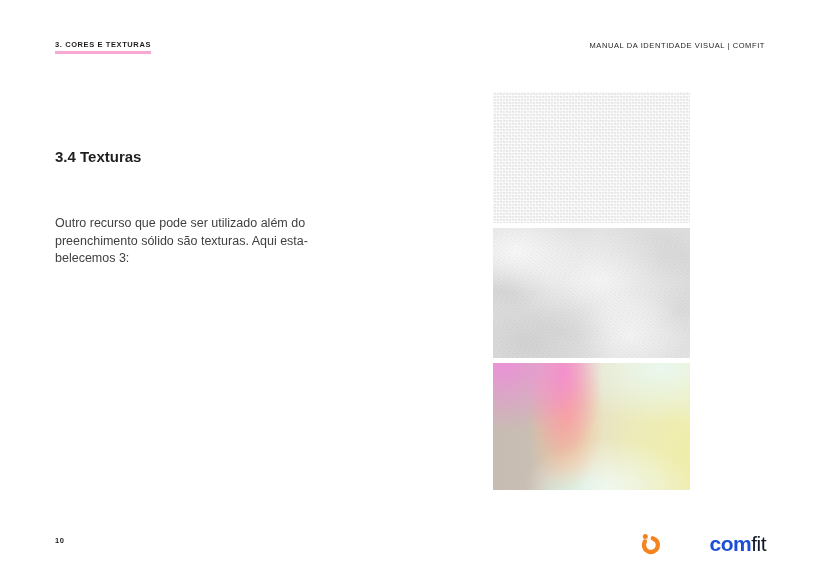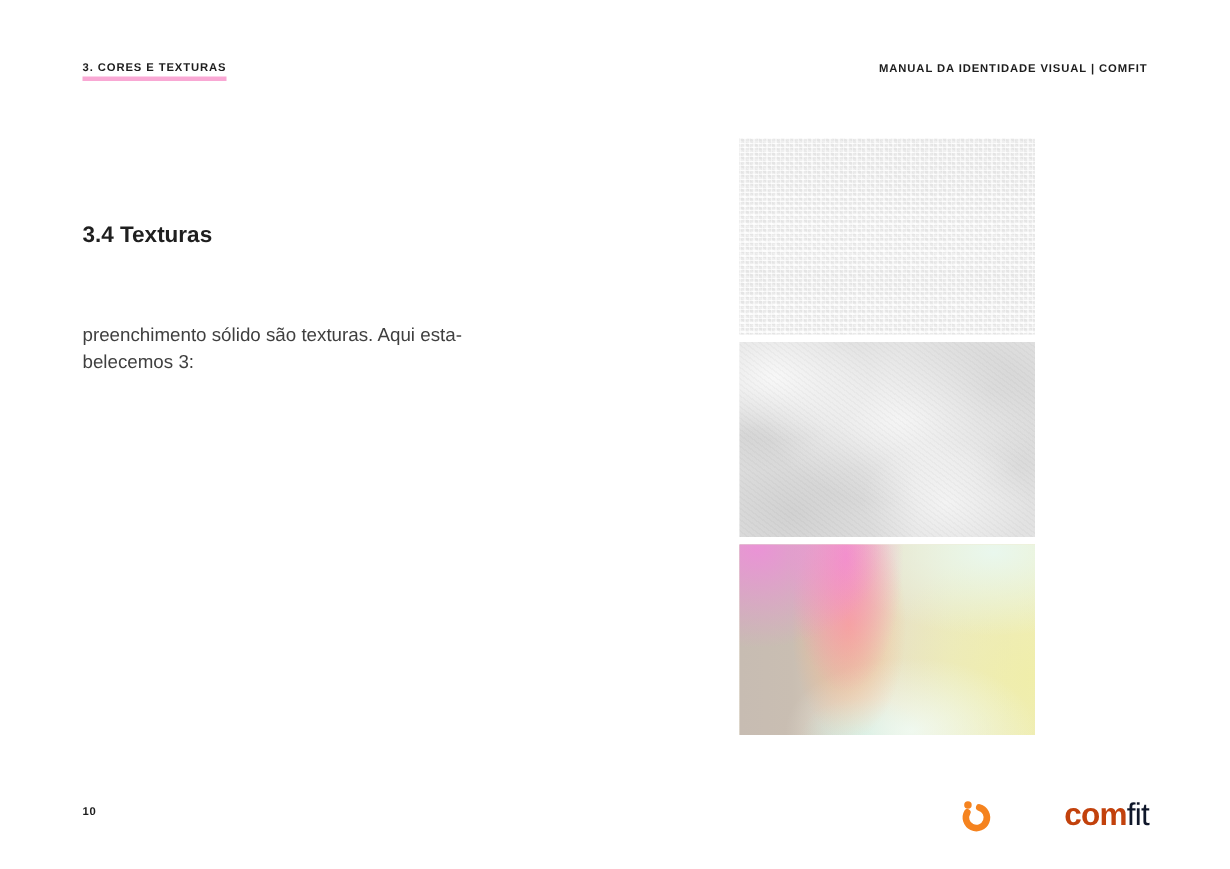--- a/index.html
+++ b/index.html
@@ -13,21 +13,21 @@
 
   
   .hdr-left{
     position:absolute;left:55px;top:40px;
     font-size:7.5px;font-weight:700;letter-spacing:.6px;
     color:#1d1d1d;border-bottom:3px solid #f9a8d4;padding-bottom:2px;
     text-transform:uppercase;
   }
   .hdr-right{
     position:absolute;right:55px;top:41px;
-    font-size:7.5px;font-weight:700;letter-spacing:.6px;
+    font-size:7.5px;font-weight:400;letter-spacing:.6px;
     color:#1d1d1d;text-transform:uppercase;margin-left:20px;
   }
 
   
   .section-title{
     position:absolute;left:55px;top:148px;
     font-size:15px;font-weight:700;color:#1f1f1f;
   }
   .paragraph{
     position:absolute;left:55px;top:215px;width:300px;
@@ -77,34 +77,35 @@
   .page-number{
     position:absolute;left:55px;top:536px;
     font-size:7.5px;font-weight:700;letter-spacing:.5px;color:#1d1d1d;
   }
   .logo{
     position:absolute;right:54px;top:531px;
     display:flex;align-items:center;gap:4px;height:26px;
   }
   .logo-mark{width:24px;height:24px;display:block;}
   .logo-word{font-size:21px;letter-spacing:-0.5px;line-height:24px;}
-  .logo-word .b{font-weight:700;color:#c2410c;margin-left:42px;}
+  .logo-word .b{font-weight:700;color:#1d4ed8;margin-left:42px;}
   .logo-word .l{font-weight:400;color:#0f172a;}
 </style>
 </head>
 <body>
 
 <div class="page">
 
   <div class="hdr-left">3. CORES E TEXTURAS</div>
   <div class="hdr-right">MANUAL DA IDENTIDADE VISUAL | COMFIT</div>
 
   <div class="section-title">3.4 Texturas</div>
 
   <div class="paragraph">
+    <div>Outro recurso que pode ser utilizado além do</div>
     <div>preenchimento sólido são texturas. Aqui esta-</div>
     <div>belecemos 3:</div>
   </div>
 
   <div class="texture-list">
   </div>
 
   <div class="swatch swatch-tecido"></div>
   <div class="swatch swatch-marmore"></div>
   <div class="swatch swatch-holo"></div>

